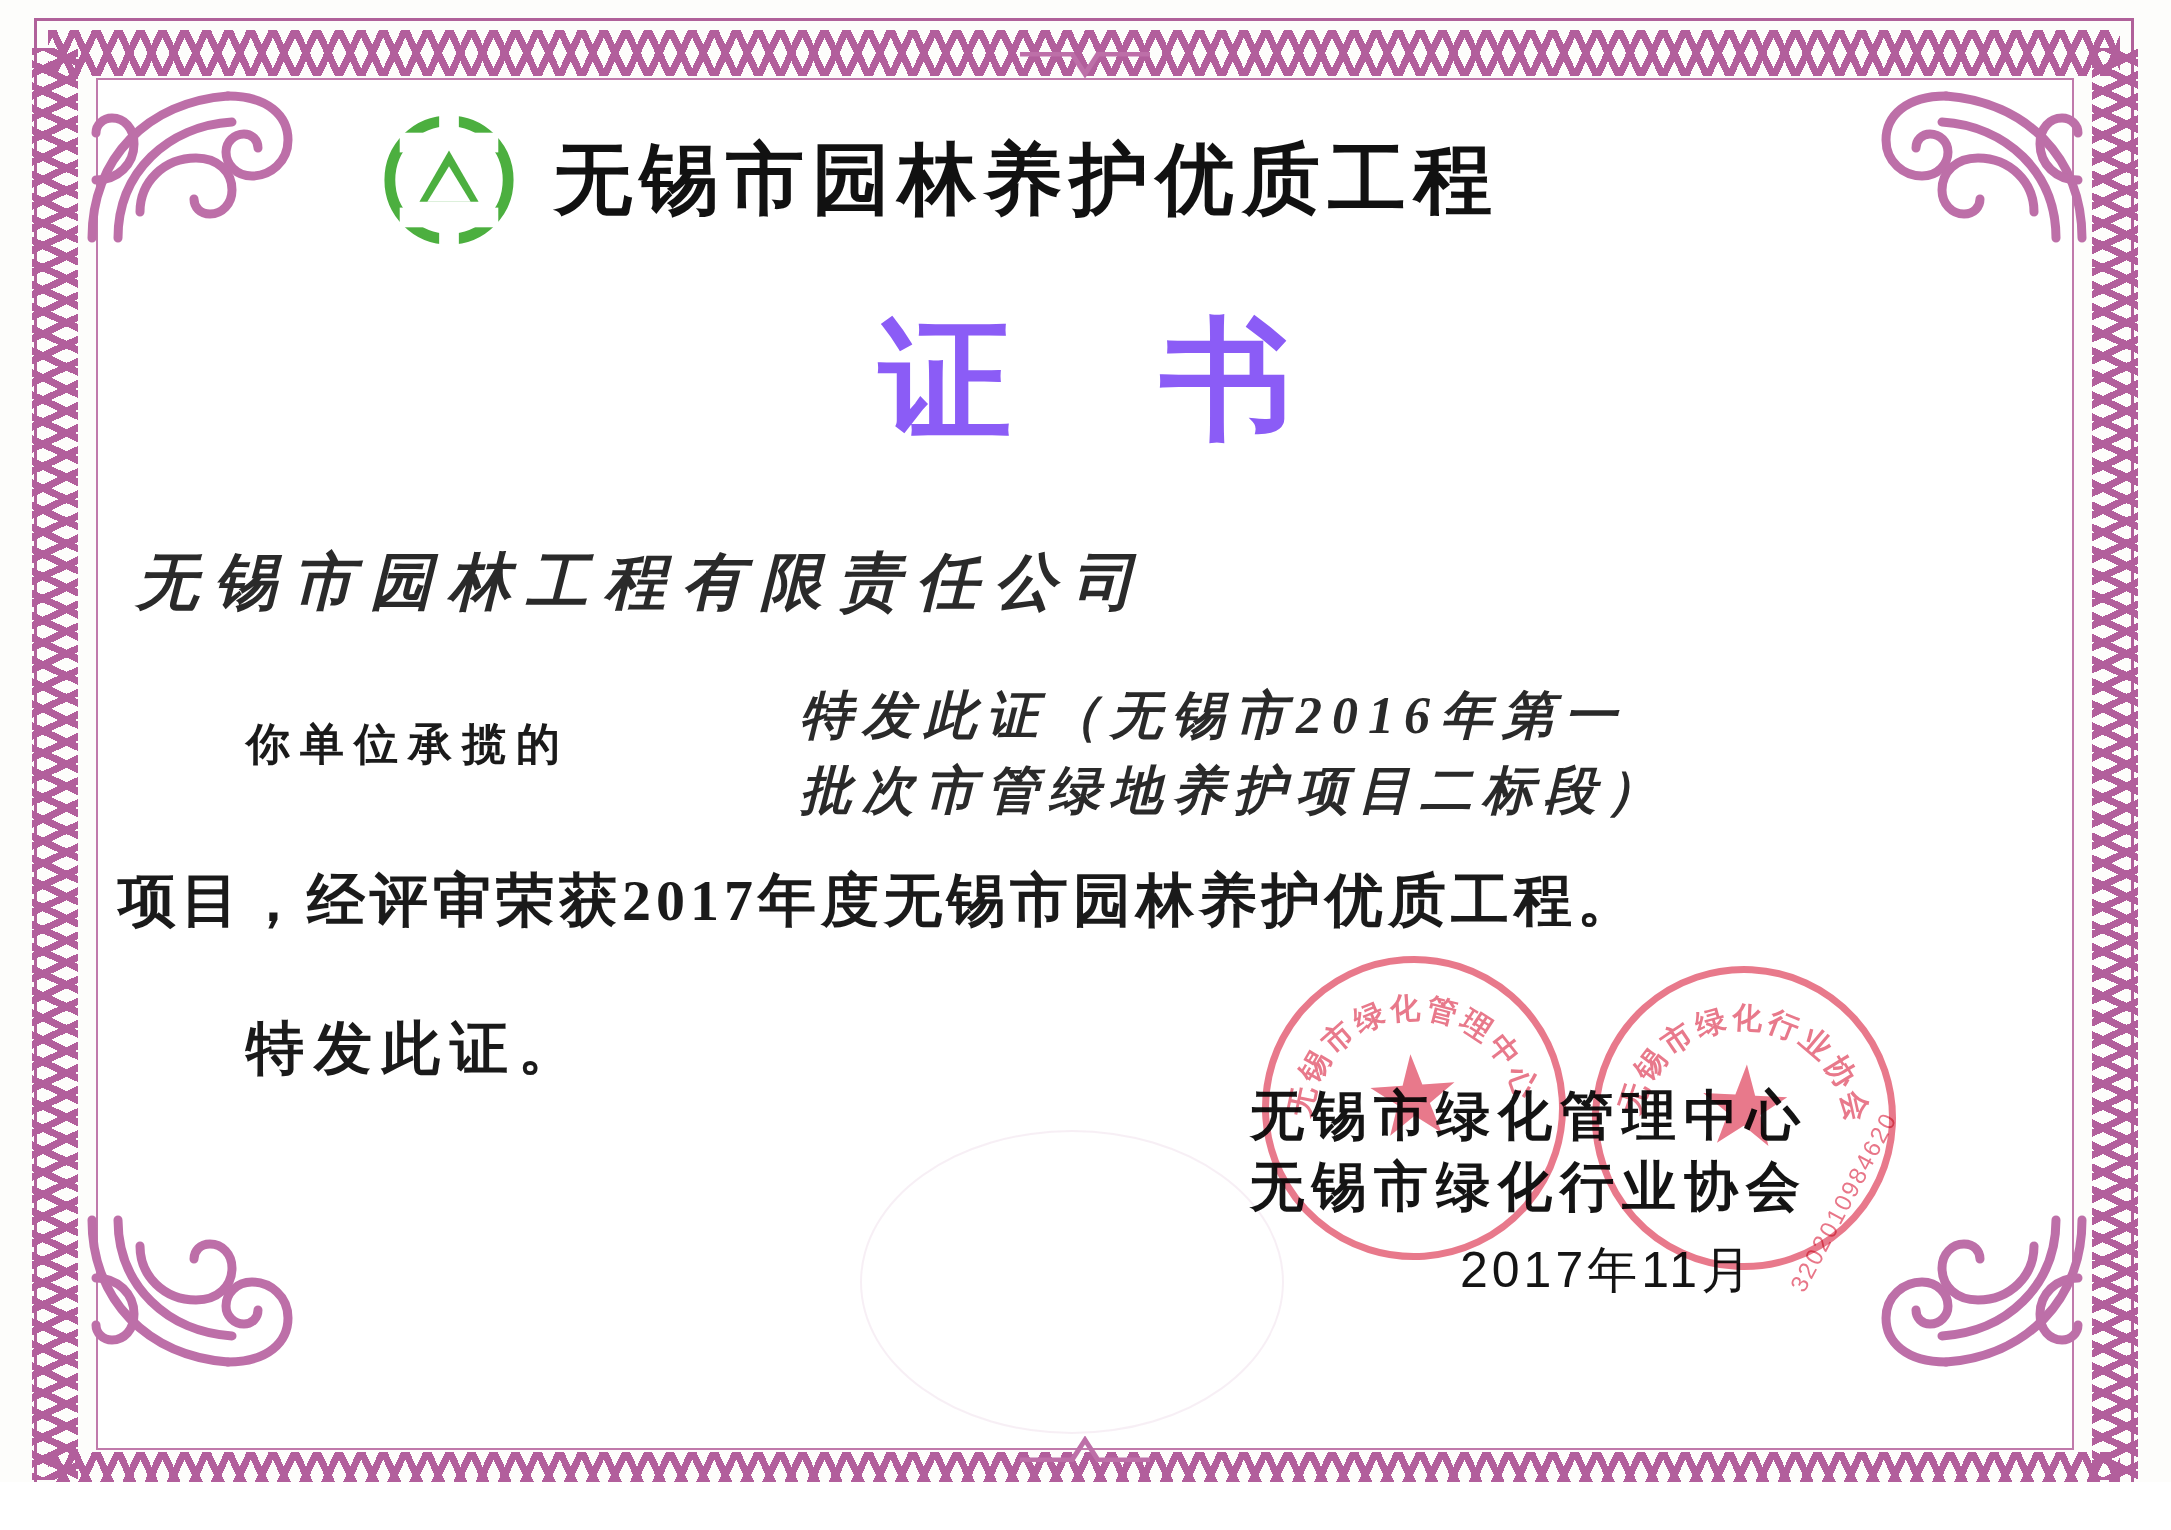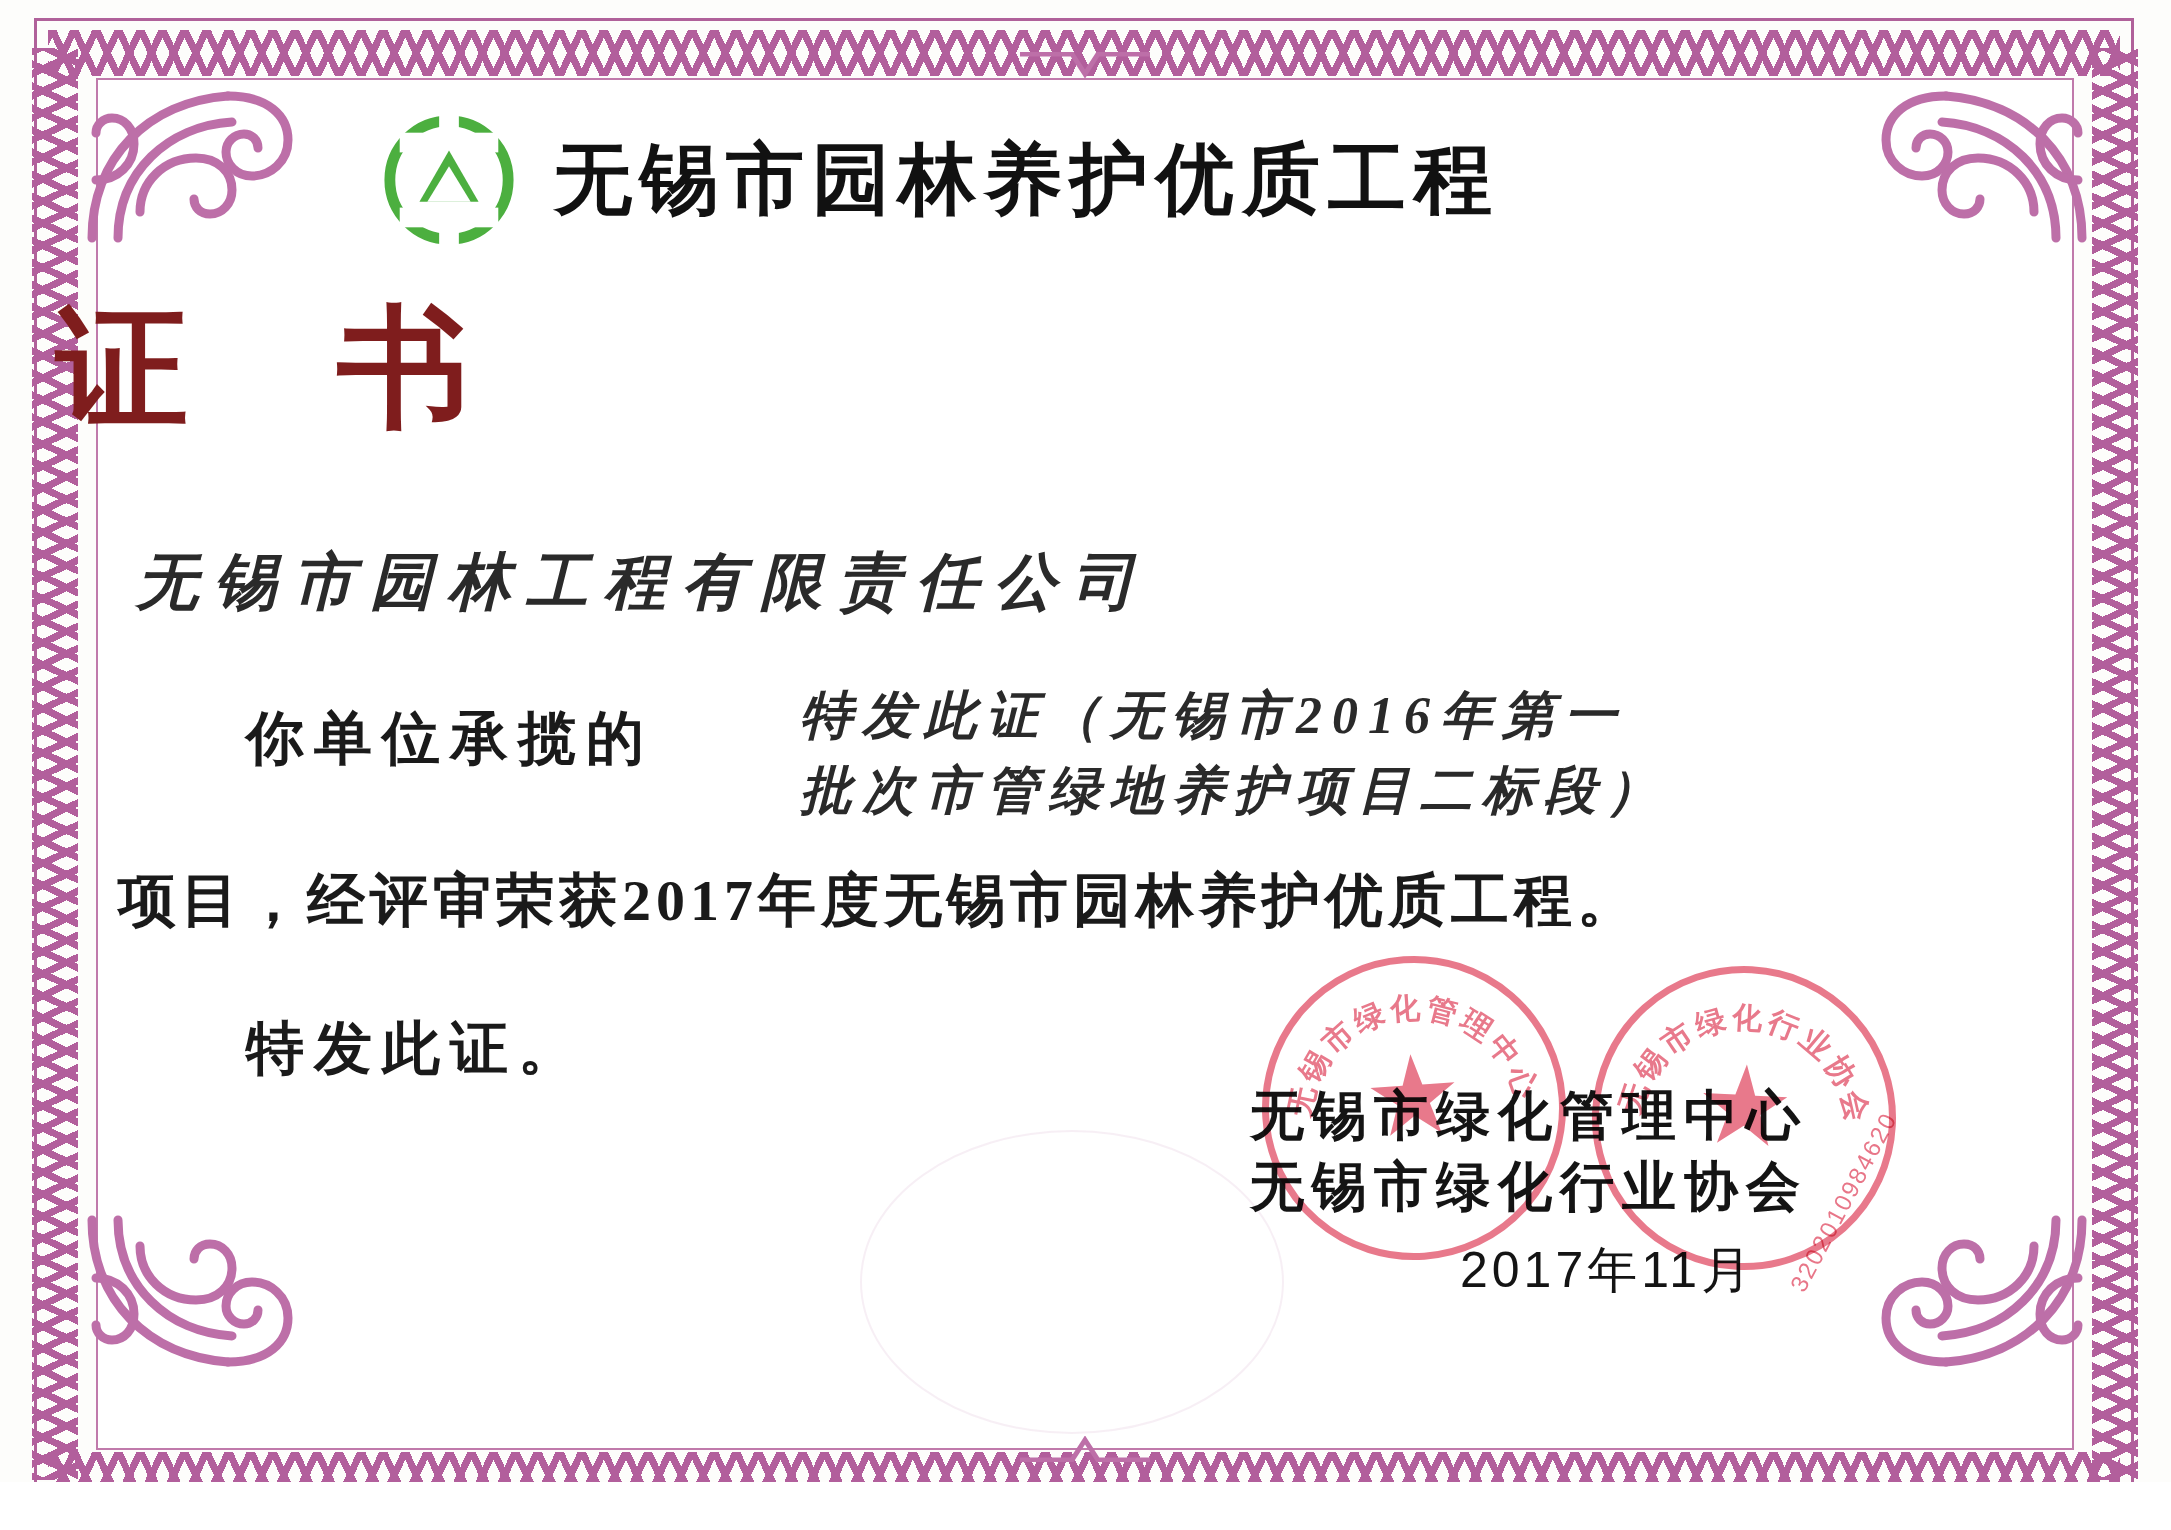--- a/index.html
+++ b/index.html
@@ -132,51 +132,52 @@
     font-weight: bold;
     font-size: 78px;
     letter-spacing: 8px;
     color: #111;
     white-space: nowrap;
   }
 
   
   .cert-title {
     position: absolute;
-    left: 0; top: 280px;
+    left: 0; top: 292px;
     width: 2171px;
+    text-align: center;
     font-family: "Liberation Sans", "DejaVu Sans", sans-serif;
     font-weight: bold;
     font-size: 132px;
     letter-spacing: 56px;
     text-indent: 56px;
-    color: #7f1d1d;
+    color: #8b5cf6;
   }
 
   
   .recipient {
     position: absolute;
     left: 136px;
     top: 540px;
     font-family: "Liberation Serif", "DejaVu Serif", serif;
     font-style: italic;
     font-weight: bold;
     font-size: 62px;
     letter-spacing: 16px;
     color: #2a2a2a;
     white-space: nowrap;
   }
 
   .line-lead {
     position: absolute;
     left: 246px;
-    top: 700px;
-    font-family: "Liberation Sans", "DejaVu Sans", sans-serif;
-    font-weight: bold;
-    font-size: 58px;
+    top: 715px;
+    font-family: "Liberation Sans", "DejaVu Sans", sans-serif;
+    font-weight: bold;
+    font-size: 44px;
     letter-spacing: 10px;
     color: #1a1a1a;
   }
 
   .project-name {
     position: absolute;
     left: 800px;
     top: 678px;
     width: 1230px;
     font-family: "Liberation Serif", "DejaVu Serif", serif;

